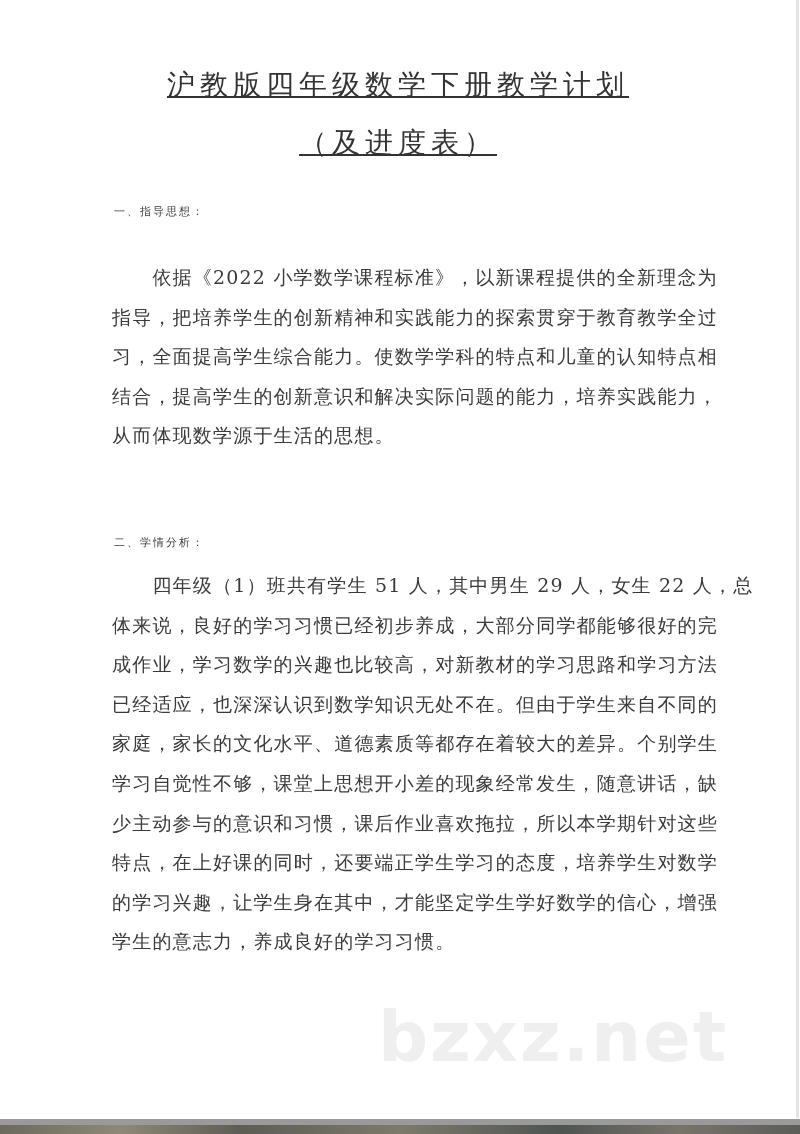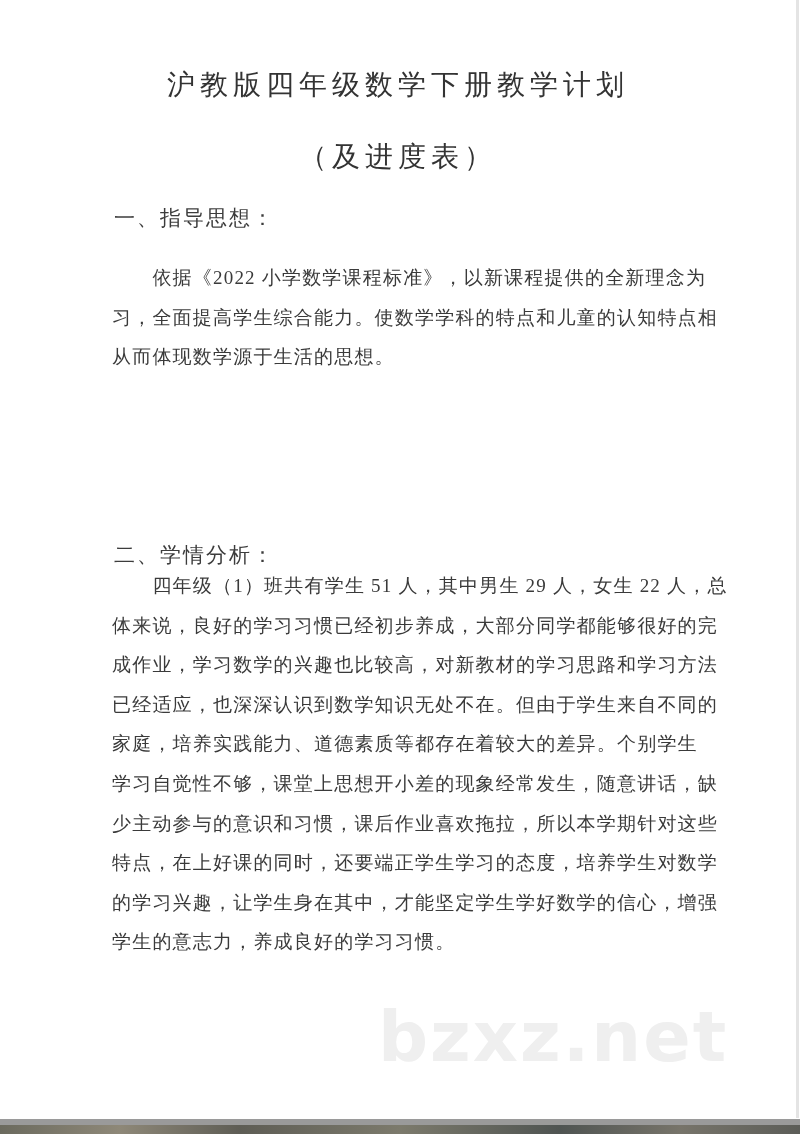--- a/index.html
+++ b/index.html
@@ -11,33 +11,34 @@
     }
     .page {
       position: absolute; left: 0; top: 0; width: 796px; height: 1118px;
       background: #ffffff;
       border-right: 3px solid #e4e4e4;
     }
     .title {
       position: absolute; left: 0; width: 796px; text-align: center;
       font-size: 28px; letter-spacing: 5px; color: #333;
       font-weight: normal;
+      text-decoration: underline;
     }
     .title.t1 { top: 66px; }
-    .title.t2 { top: 138px; }
+    .title.t2 { top: 124px; }
     .heading {
       position: absolute; left: 114px;
-      font-size: 21px; letter-spacing: 2px; color: #3c3c3c;
+      font-size: 11px; letter-spacing: 2px; color: #3c3c3c;
     }
     .para {
       position: absolute; left: 112px; width: 582px;
       font-size: 19px; line-height: 39.6px; letter-spacing: 1.2px;
       color: #3a3a3a;
     }
-    .para .line { display: block; white-space: nowrap; height: 39.6px; font-family: Liberation Serif, serif; }
+    .para .line { display: block; white-space: nowrap; height: 39.6px; }
     .watermark {
       position: absolute; left: 378px; top: 996px;
       font-family: "DejaVu Sans", "Liberation Sans", sans-serif;
       font-size: 70px; font-weight: bold; color: #efefef; letter-spacing: 2px;
     }
     .bottom-bar {
       position: absolute; left: 0; top: 1119px; width: 800px; height: 6px;
       background: #9a9a9a;
     }
     .bottom-strip {
@@ -49,32 +50,34 @@
 <body>
 
 <div class="page">
   <div class="title t1">沪教版四年级数学下册教学计划</div>
   <div class="title t2">（及进度表）</div>
 
   <div class="heading" style="top:204px;">一、指导思想：</div>
 
   <div class="para" style="top:258px;">
     <span class="line">　　依据《2022 小学数学课程标准》，以新课程提供的全新理念为</span>
+    <span class="line">指导，把培养学生的创新精神和实践能力的探索贯穿于教育教学全过</span>
     <span class="line">习，全面提高学生综合能力。使数学学科的特点和儿童的认知特点相</span>
+    <span class="line">结合，提高学生的创新意识和解决实际问题的能力，培养实践能力，</span>
     <span class="line">从而体现数学源于生活的思想。</span>
   </div>
 
-  <div class="heading" style="top:535px;margin-top:6px;">二、学情分析：</div>
+  <div class="heading" style="top:535px;">二、学情分析：</div>
 
   <div class="para" style="top:566px;">
     <span class="line">　　四年级（1）班共有学生 51 人，其中男生 29 人，女生 22 人，总</span>
     <span class="line">体来说，良好的学习习惯已经初步养成，大部分同学都能够很好的完</span>
     <span class="line">成作业，学习数学的兴趣也比较高，对新教材的学习思路和学习方法</span>
     <span class="line">已经适应，也深深认识到数学知识无处不在。但由于学生来自不同的</span>
-    <span class="line">家庭，培养实践能力、道德素质等都存在着较大的差异。个别学生</span>
+    <span class="line">家庭，家长的文化水平、道德素质等都存在着较大的差异。个别学生</span>
     <span class="line">学习自觉性不够，课堂上思想开小差的现象经常发生，随意讲话，缺</span>
     <span class="line">少主动参与的意识和习惯，课后作业喜欢拖拉，所以本学期针对这些</span>
     <span class="line">特点，在上好课的同时，还要端正学生学习的态度，培养学生对数学</span>
     <span class="line">的学习兴趣，让学生身在其中，才能坚定学生学好数学的信心，增强</span>
     <span class="line">学生的意志力，养成良好的学习习惯。</span>
   </div>
 
   <div class="watermark">bzxz.net</div>
 </div>
 

